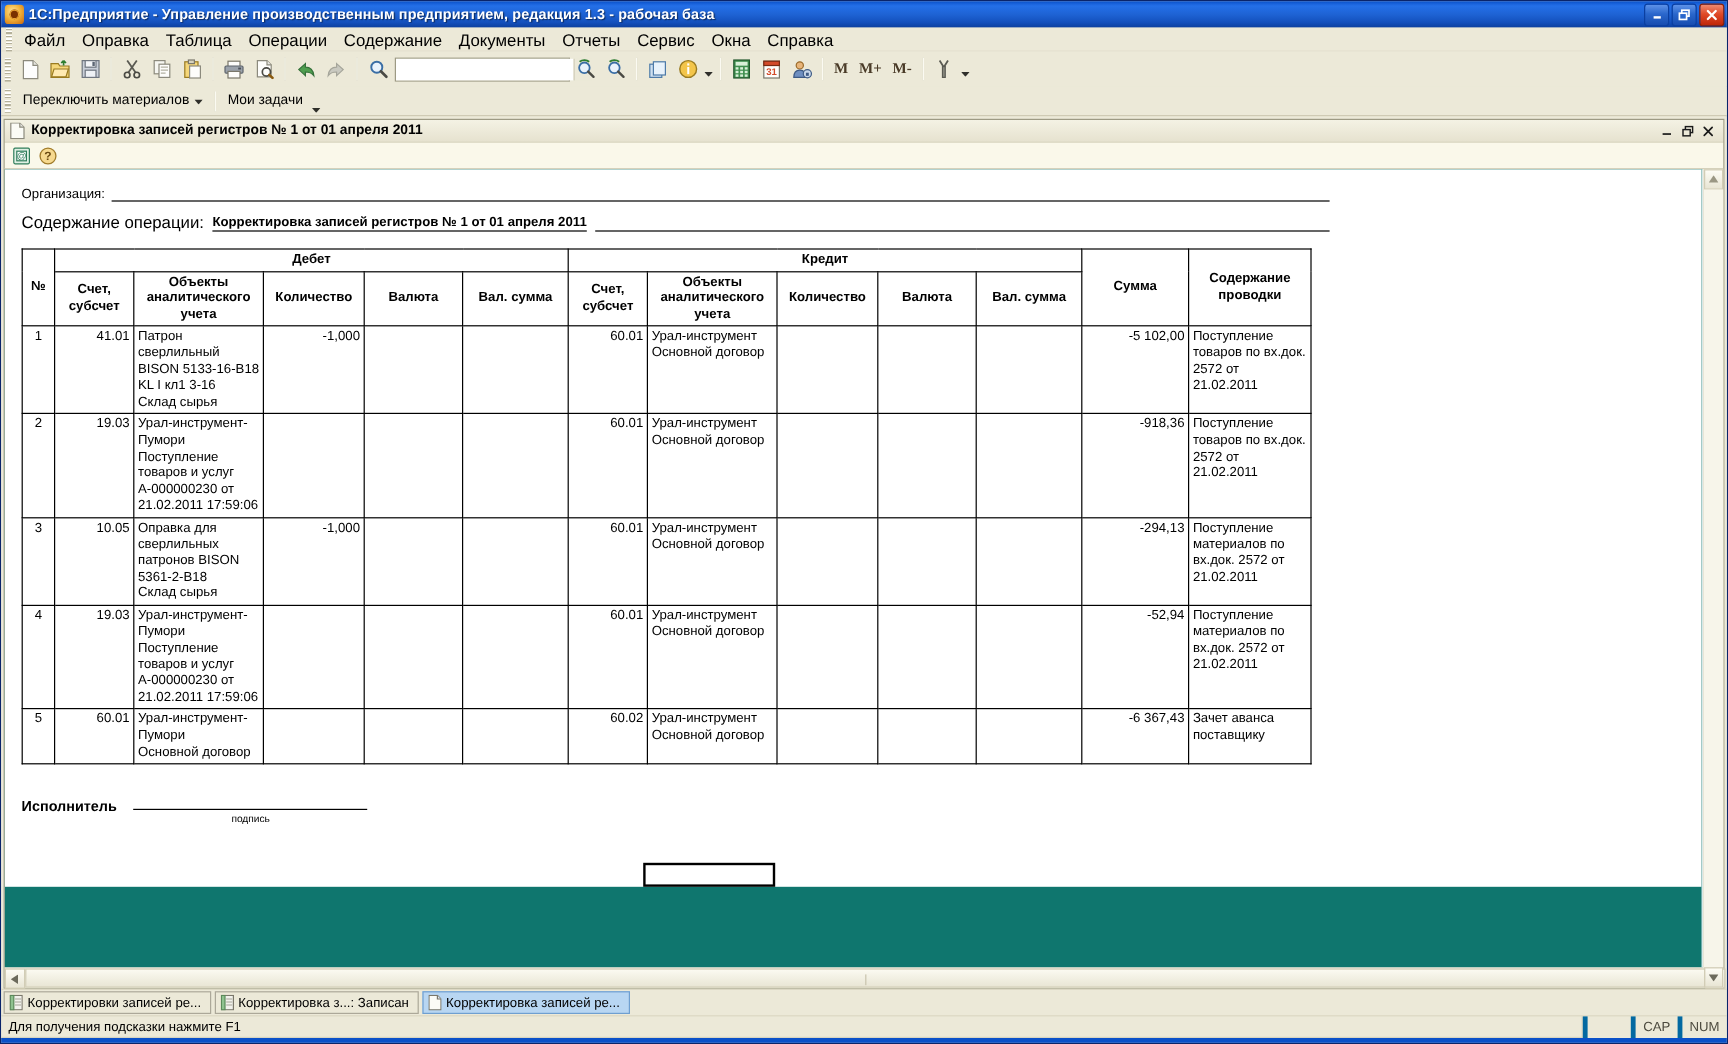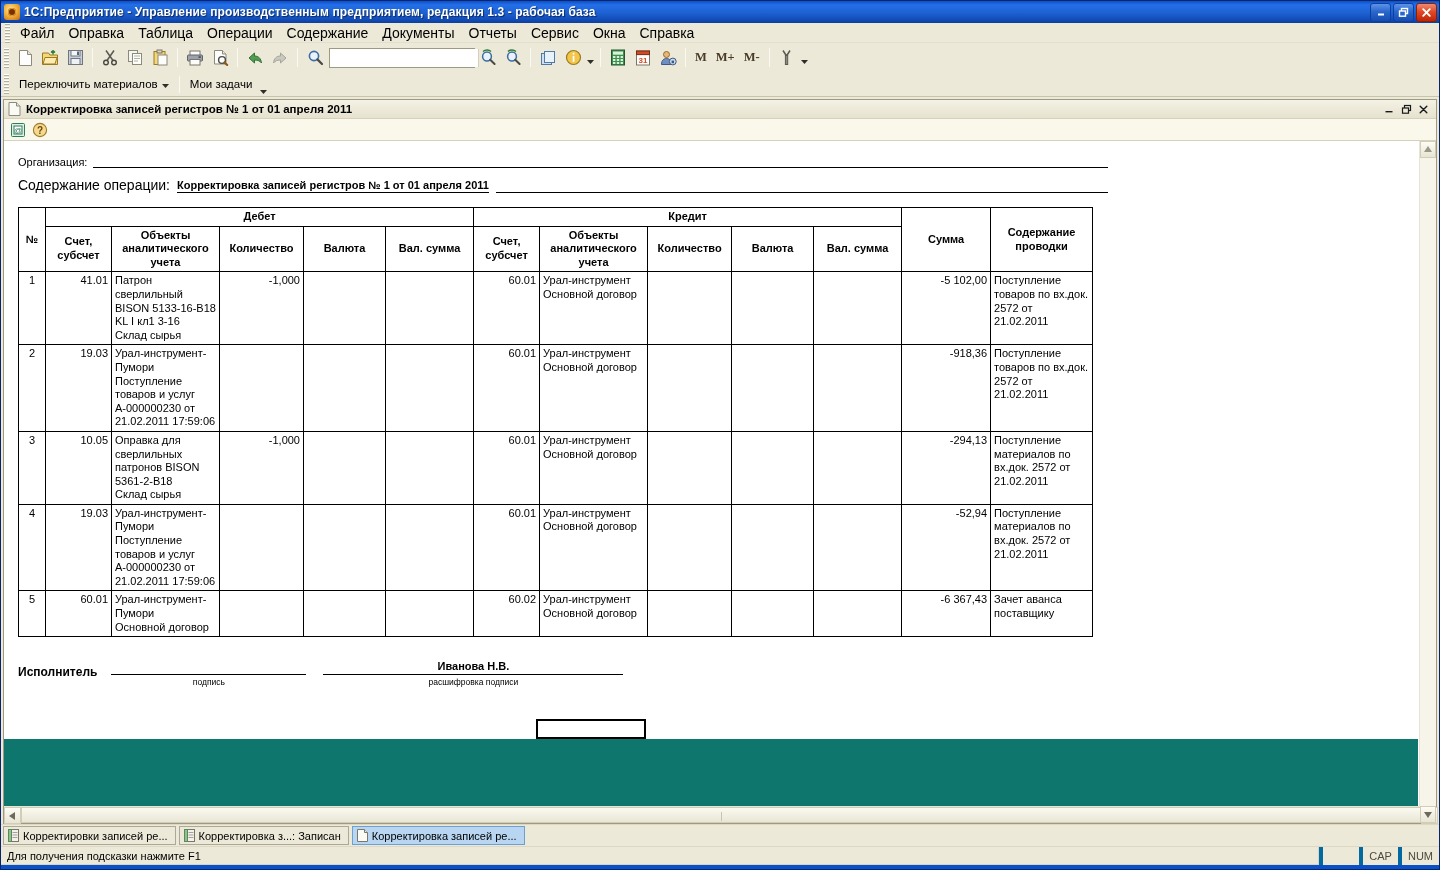--- a/index.html
+++ b/index.html
@@ -766,25 +766,20 @@
                   </tbody>
                 </table>
 
                 <div class="sig-area">
                   <div class="sig-label">Исполнитель</div>
                   <div class="sig-block">
                     <div class="sig-value"></div>
                     <div class="sig-rule"></div>
                     <div class="sig-cap">подпись</div>
                   </div>
-                  <div class="sig-block wide">
-                    <div class="sig-value">Иванова Н.В.</div>
-                    <div class="sig-rule"></div>
-                    <div class="sig-cap">расшифровка подписи</div>
-                  </div>
                 </div>
 
                 <div class="stamp-box"></div>
 
               </div>
             </div>
           </div>
 
           <div class="hscroll">
             <div class="sb-btn">

